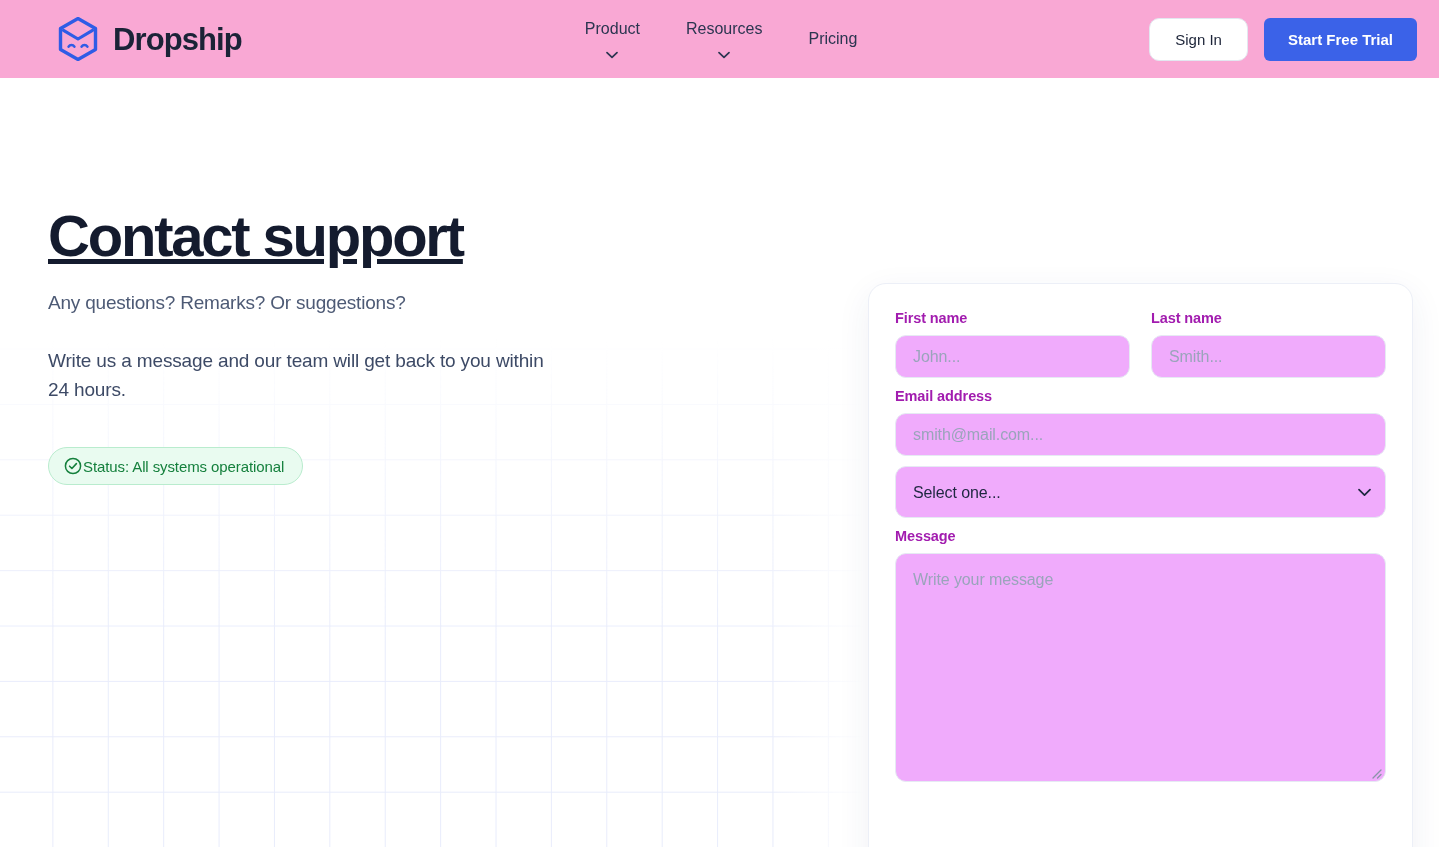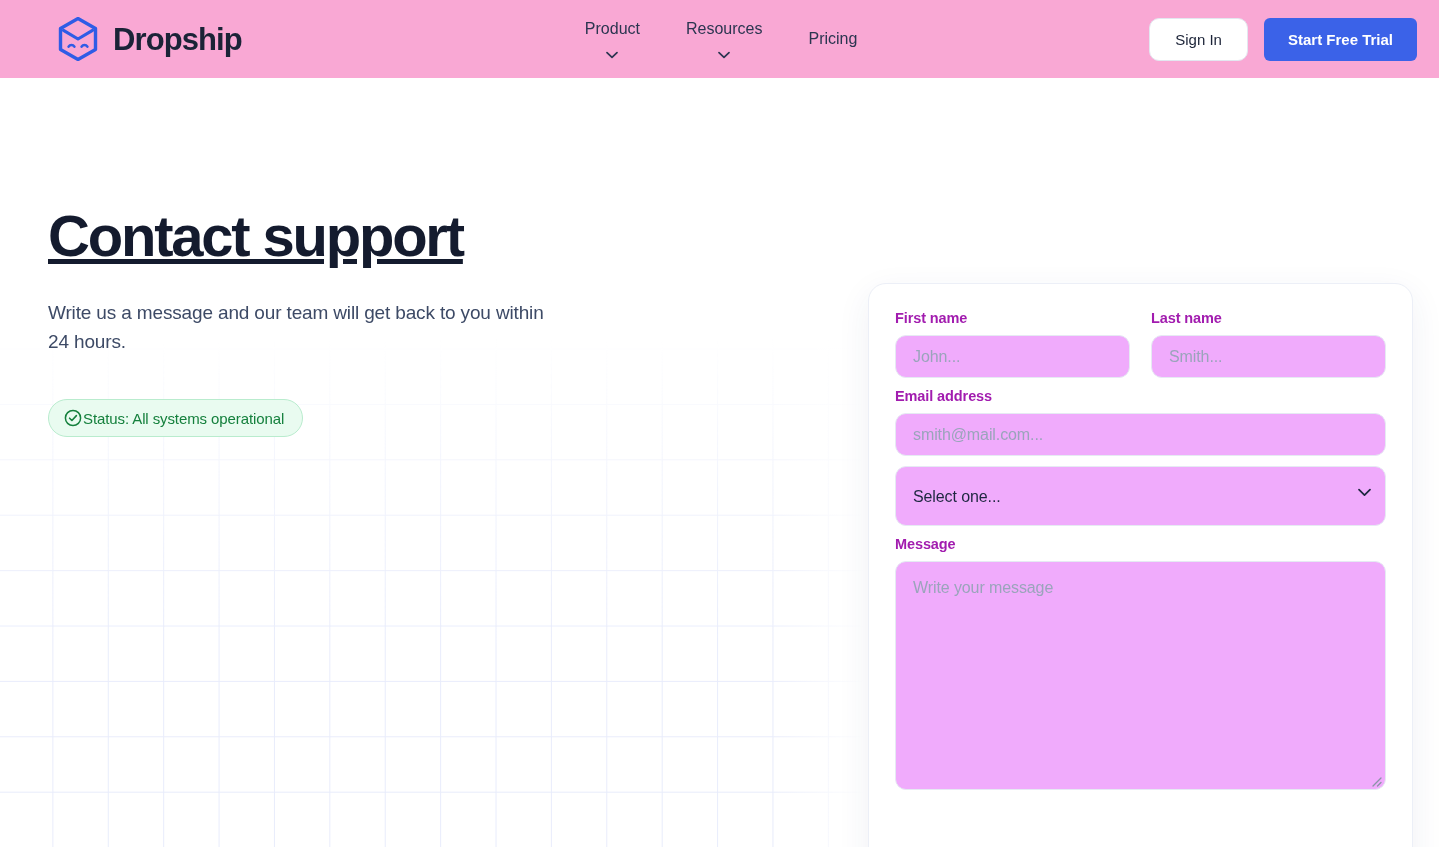--- a/index.html
+++ b/index.html
@@ -197,21 +197,21 @@
     letter-spacing: -0.1px;
   }
   .text-input::placeholder, .msg-input::placeholder { color: #9aa4bb; }
 
   .field-block { margin-top: 10px; }
 
   .select-wrap { position: relative; }
   .select-input {
     appearance: none;
     -webkit-appearance: none;
-    height: 60px;
+    height: 52px;
     padding-right: 40px;
     cursor: pointer;
   }
   .select-chev {
     position: absolute;
     right: 15px;
     top: 17px;
     width: 13px; height: 9px;
     pointer-events: none;
   }
@@ -283,20 +283,21 @@
     <button class="btn-signin">Sign In</button>
     <button class="btn-trial">Start Free Trial</button>
   </div>
 
 </header>
 
 <main class="page">
 
   <section class="intro">
     <h1 class="page-title">Contact support</h1>
+    <p class="subtitle">Any questions? Remarks? Or suggestions?</p>
     <p class="lede">Write us a message and our team will get back to you within 24 hours.</p>
 
     <div class="status-badge">
       <span>
         <svg class="check" viewBox="0 0 18 18" fill="none" xmlns="http://www.w3.org/2000/svg">
           <circle cx="9" cy="9" r="7.6" stroke="#15803d" stroke-width="1.5" fill="none"></circle>
           <path d="M5.6 9.2 L7.9 11.5 L12.4 6.6" stroke="#15803d" stroke-width="1.6" stroke-linecap="round" stroke-linejoin="round" fill="none"></path>
         </svg>
       </span>
       <span>Status: All systems operational</span>

